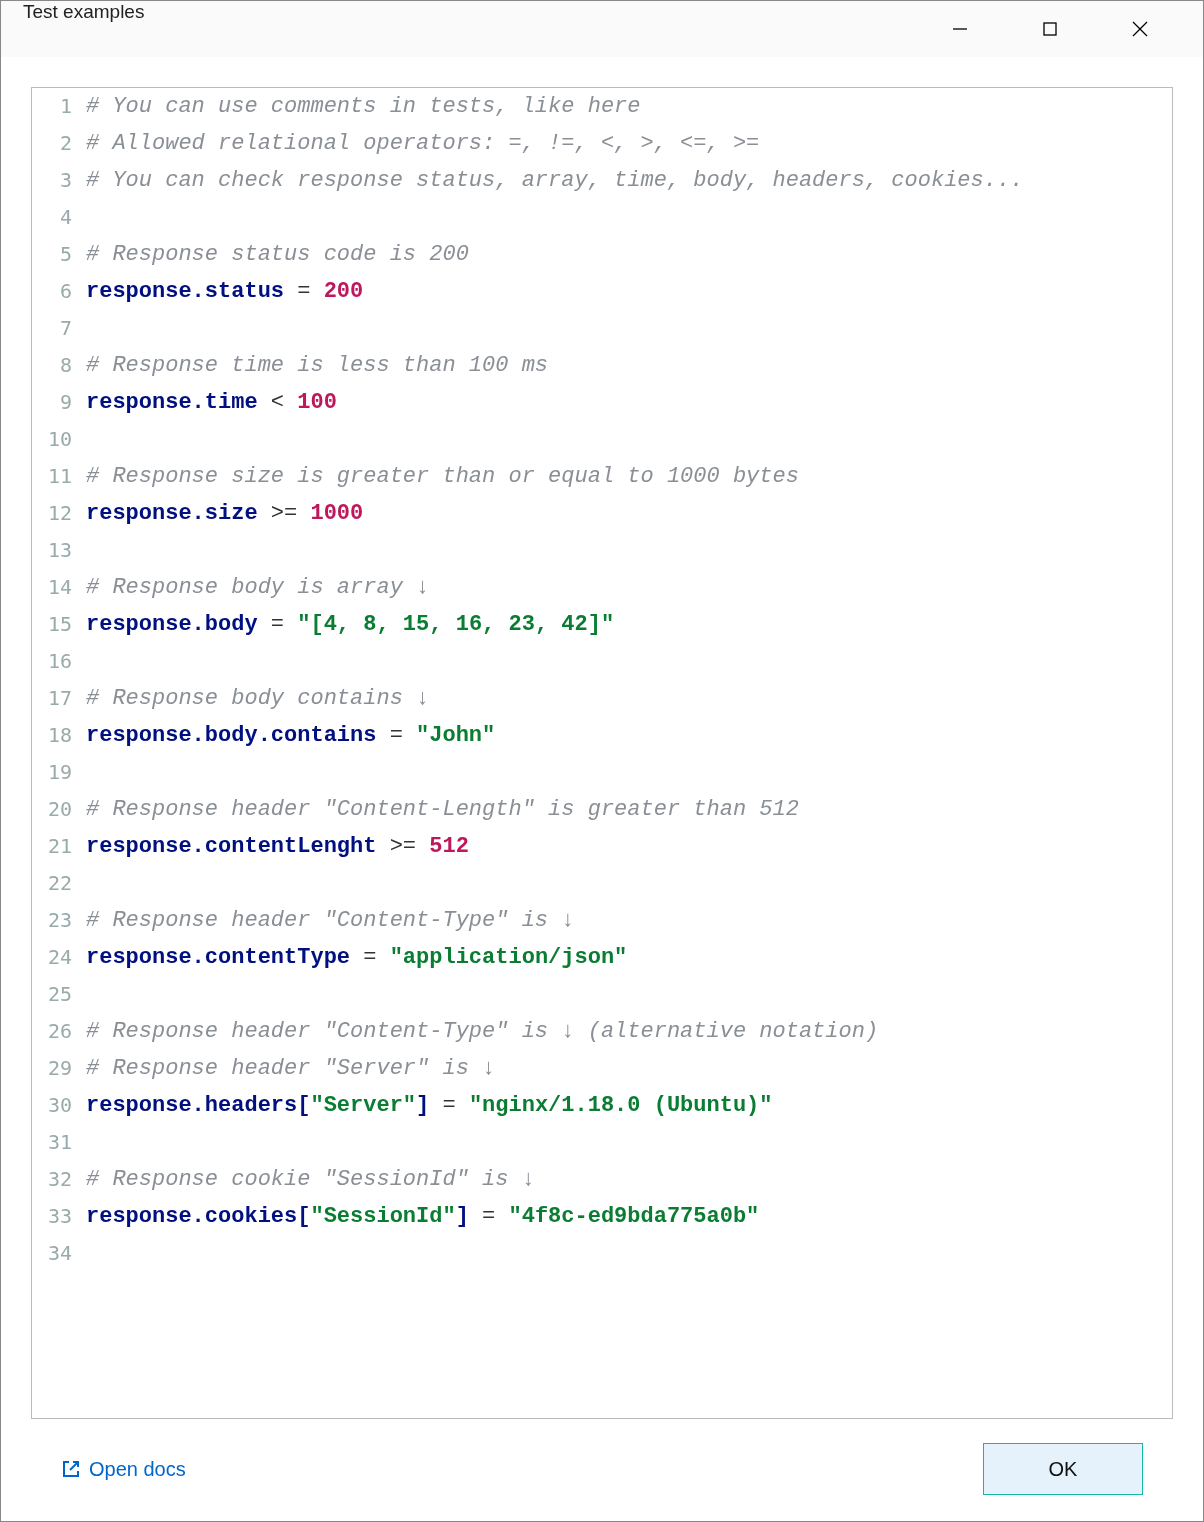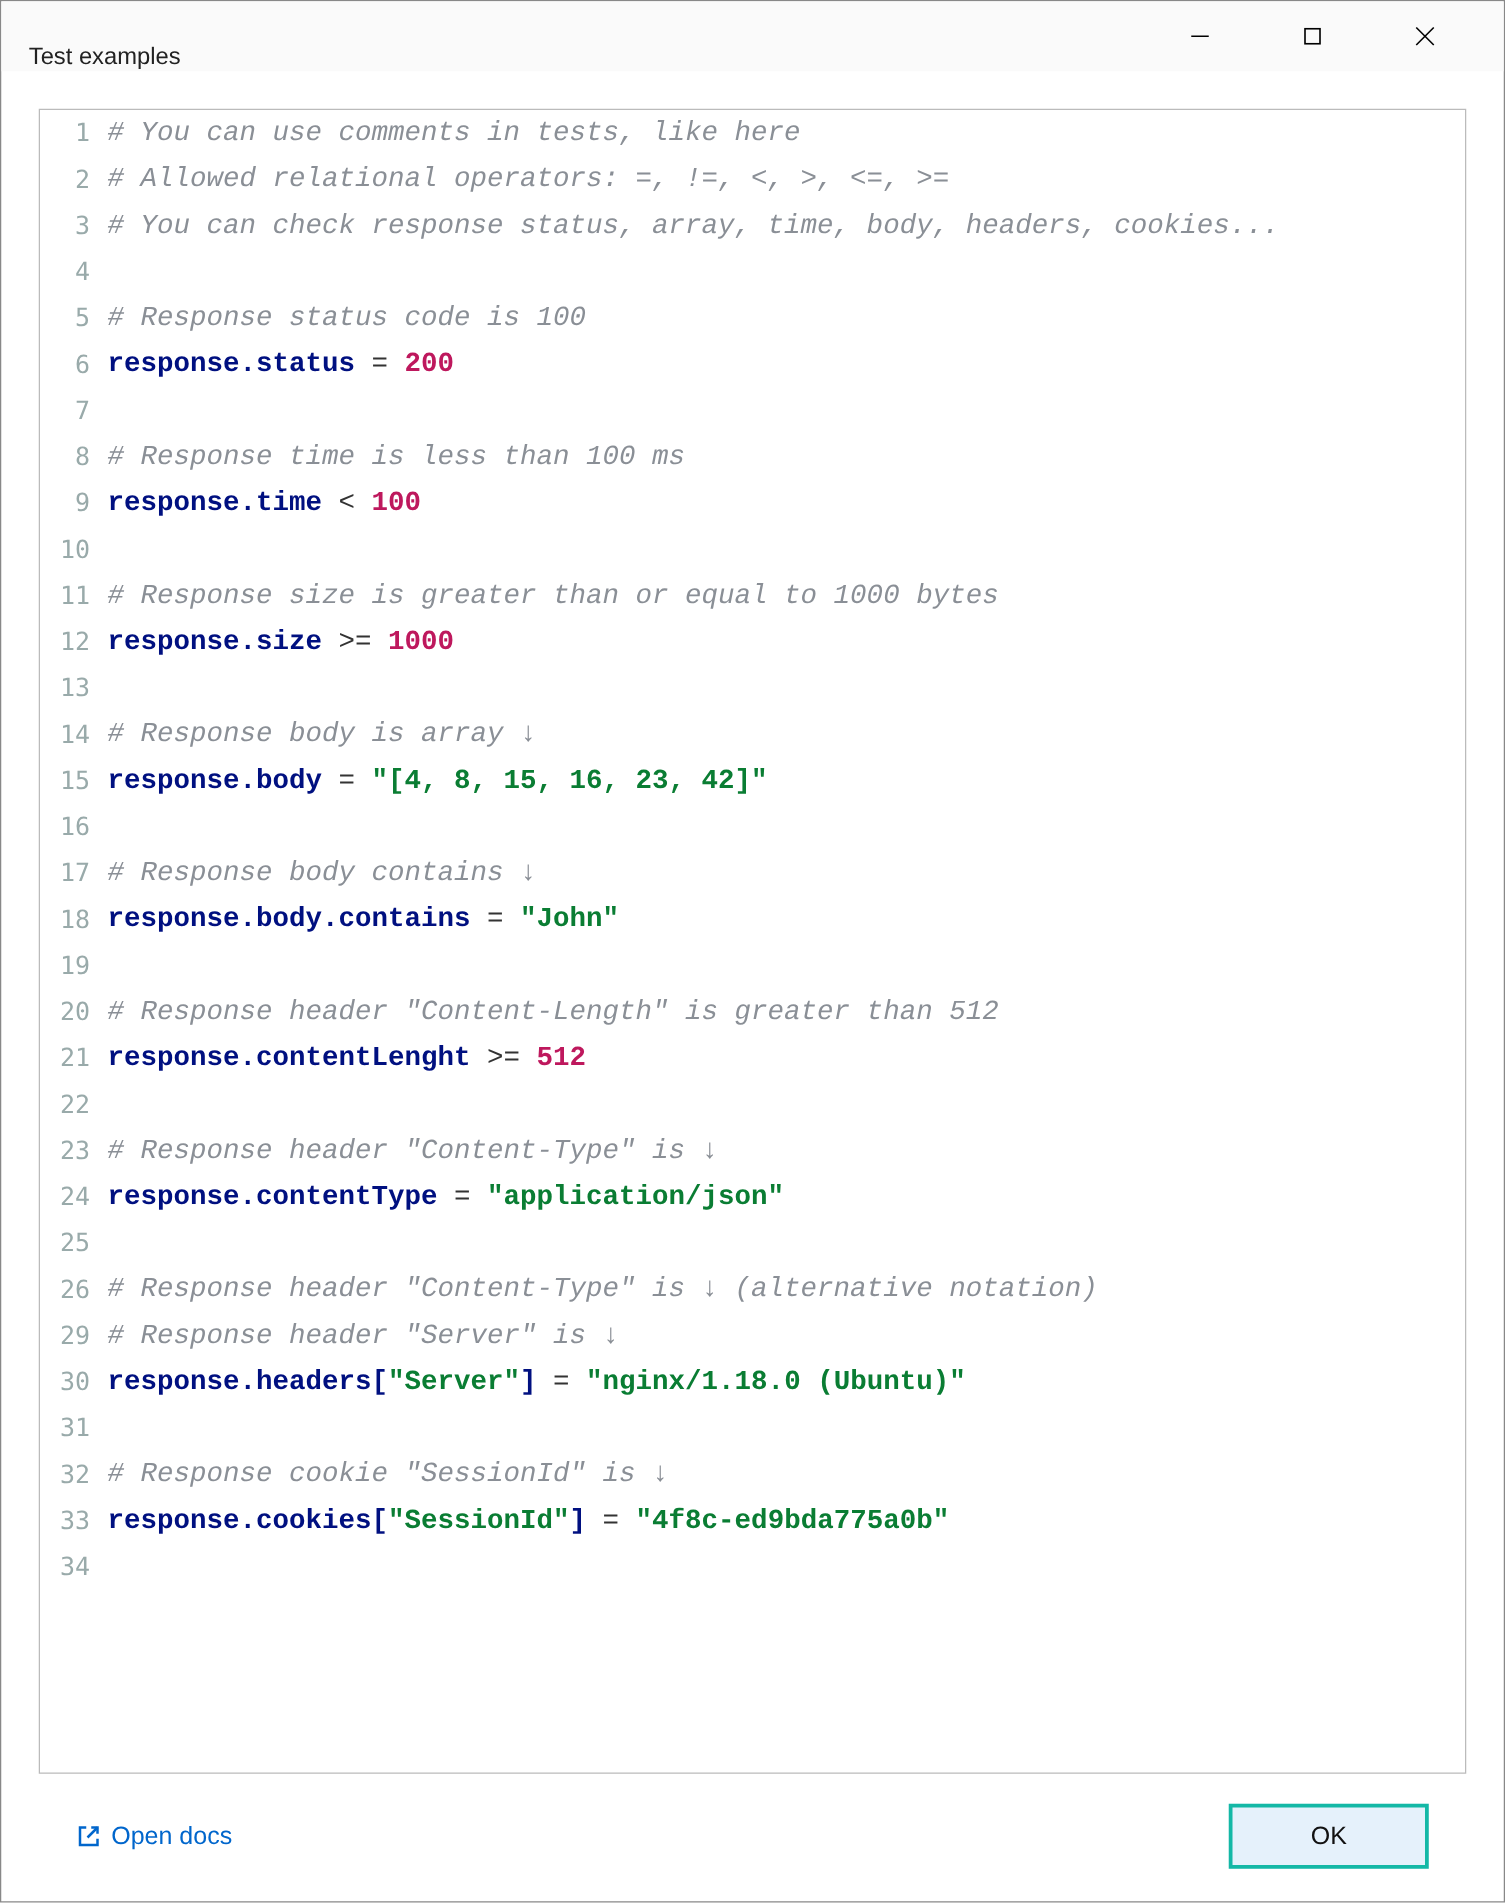--- a/index.html
+++ b/index.html
@@ -9,21 +9,21 @@
     background:#fff;
     width:1204px; height:1522px;
     border:1px solid #888;
     position:relative;
     display:flex; flex-direction:column;
   }
   
   .titlebar {
     height:56px;
     background:#fafafa;
-    display:flex; align-items:flex-end;
+    display:flex; align-items:flex-start;
     padding:0 18px 0 22px;
     font-size:19px;
     color:#222;
   }
   .titlebar .controls { margin-left:auto; display:flex; align-items:center; }
   .titlebar .ctl { width:90px; height:56px; display:flex; align-items:center; justify-content:center; }
   .titlebar .ctl svg { stroke:#000; stroke-width:1.3; fill:none; }
   
   .content { flex:1; padding:30px 30px 0 30px; display:flex; flex-direction:column; }
   .code-box {
@@ -59,21 +59,21 @@
   .link {
     color:#0066cc;
     font-size:20px;
     display:flex; align-items:center; gap:8px;
     cursor:pointer;
   }
   .link svg { stroke:#0066cc; fill:none; stroke-width:2; }
   .ok-btn {
     margin-left:auto;
     width:160px; height:52px;
-    border:3px solid #14b8a6;
+    border:1px solid #14b8a6;
     background:#e5f1fb;
     font-size:20px;
     color:#111;
     cursor:pointer;
   }
 </style>
 </head>
 <body>
 
 <div class="titlebar">
@@ -111,21 +111,21 @@
       <div class="code-row">
         <div class="gutter">3</div>
         <div class="code"><span class="tok-comment"># You can check response status, array, time, body, headers, cookies...</span></div>
       </div>
       <div class="code-row">
         <div class="gutter">4</div>
         <div class="code">&nbsp;</div>
       </div>
       <div class="code-row">
         <div class="gutter">5</div>
-        <div class="code"><span class="tok-comment"># Response status code is 100</span></div>
+        <div class="code"><span class="tok-comment"># Response status code is 200</span></div>
       </div>
       <div class="code-row">
         <div class="gutter">6</div>
         <div class="code"><span class="tok-ident">response.status</span><span class="tok-op"> = </span><span class="tok-num">200</span></div>
       </div>
       <div class="code-row">
         <div class="gutter">7</div>
         <div class="code">&nbsp;</div>
       </div>
       <div class="code-row">

